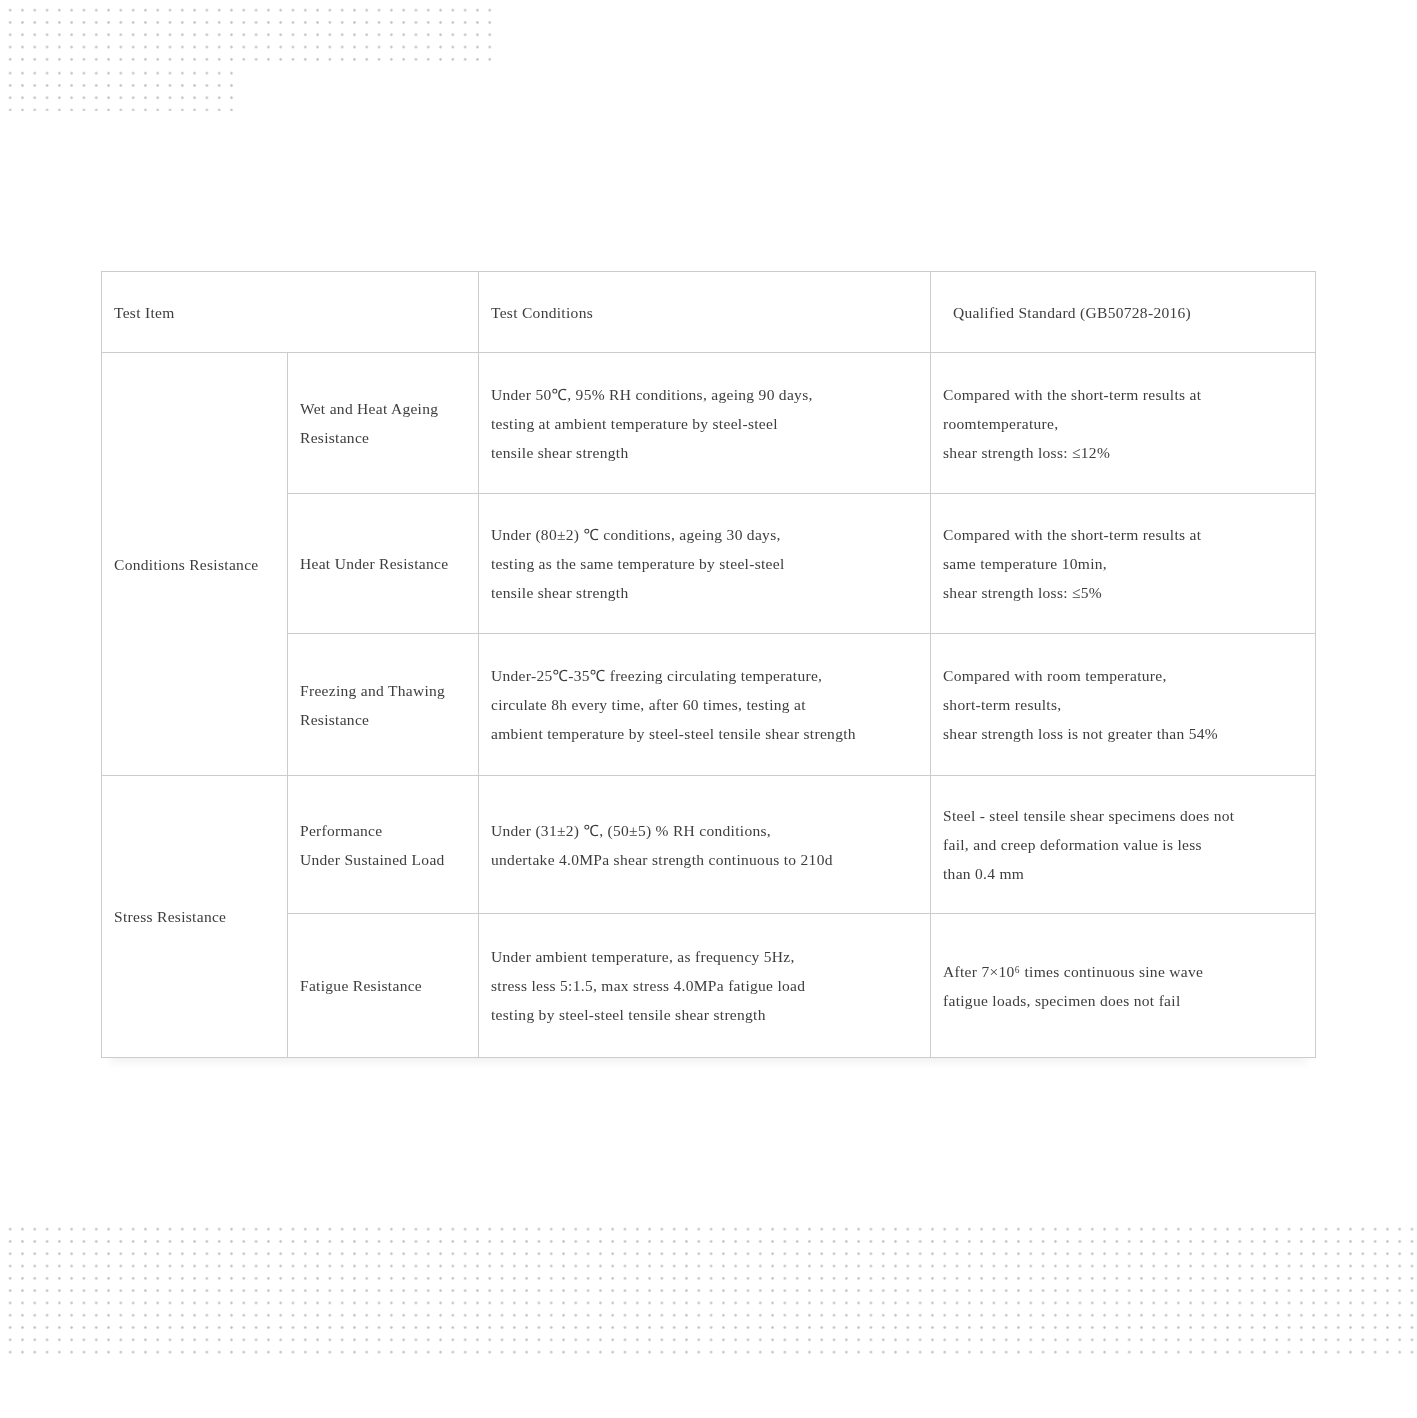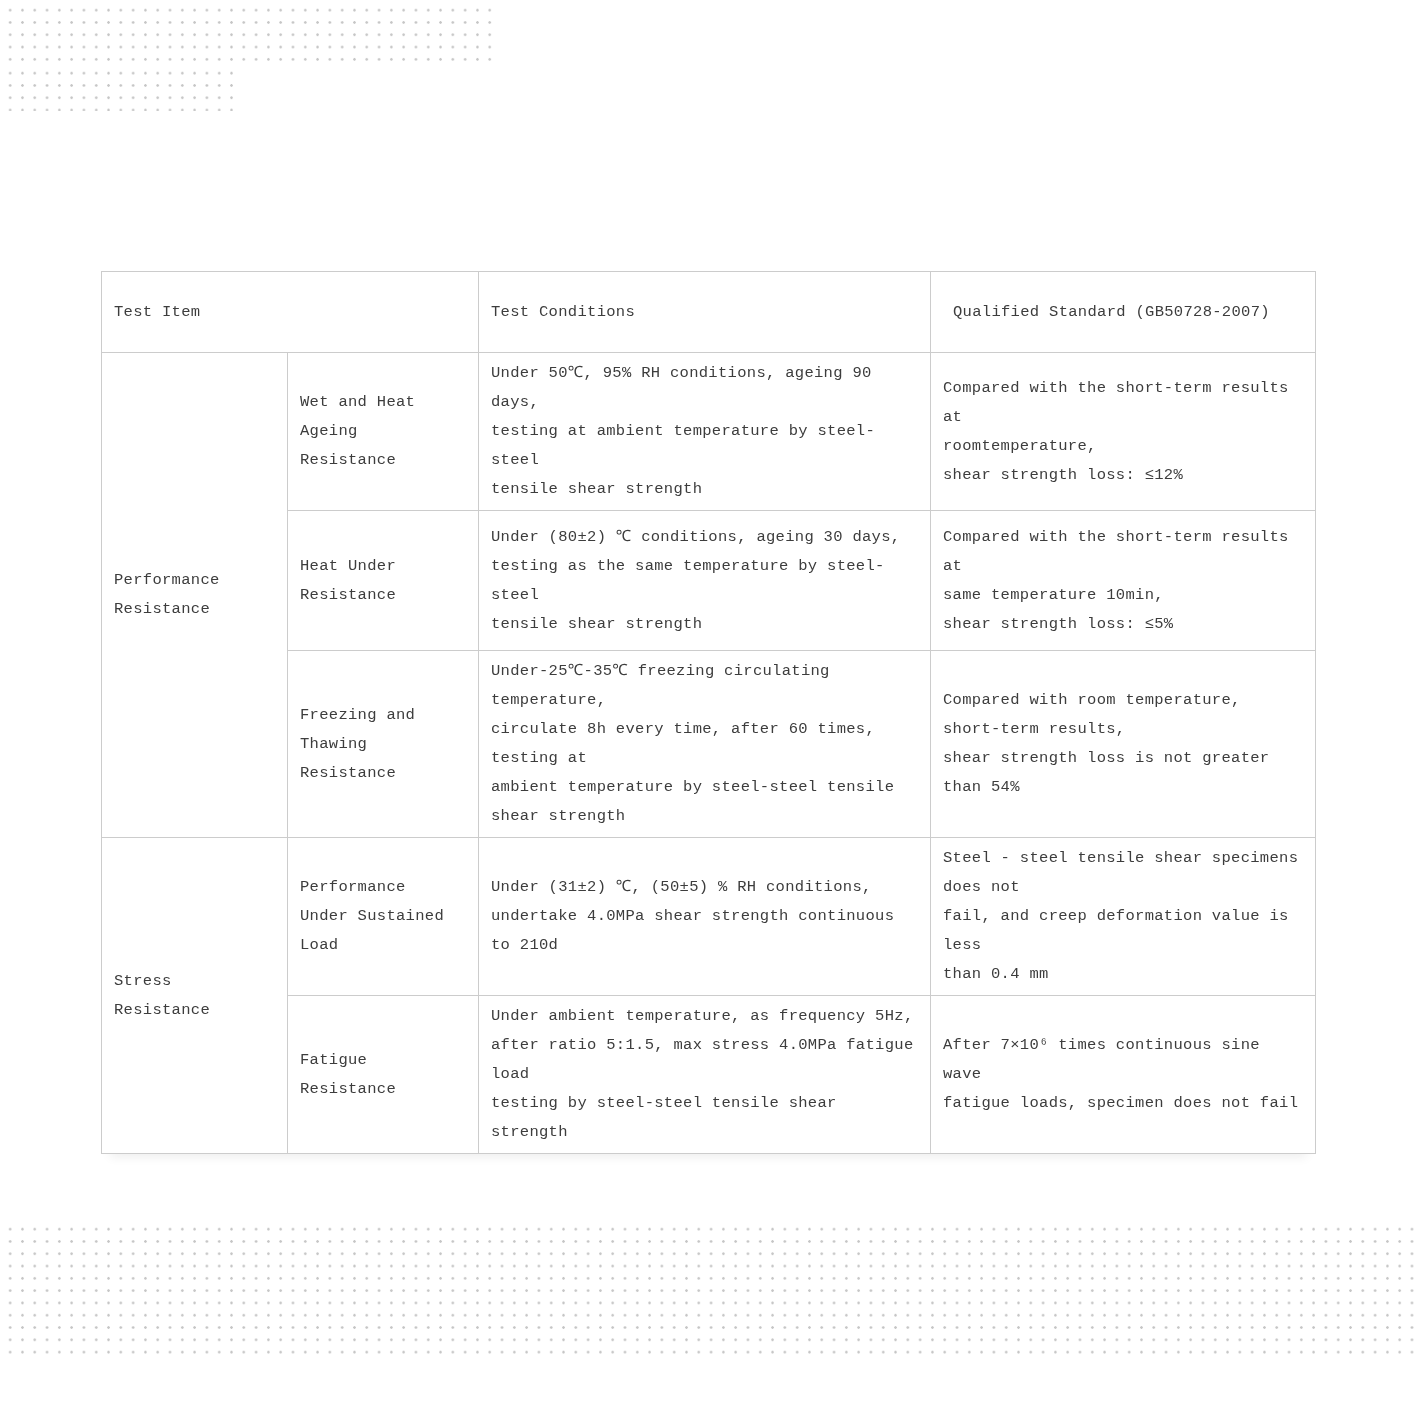--- a/index.html
+++ b/index.html
@@ -3,21 +3,21 @@
 <meta charset="utf-8">
 <style>
   * { margin: 0; padding: 0; box-sizing: border-box; }
   html, body { background: #ffffff; }
   .page {
     position: relative;
     width: 1417px;
     height: 1418px;
     background: #ffffff;
     overflow: hidden;
-    font-family: Liberation Mono, monospace;
+    font-family: Liberation Serif, serif;
     color: #3d3d3d;
   }
   .dots {
     position: absolute;
     background-image: radial-gradient(circle, #c6c6c6 1.1px, rgba(0,0,0,0) 1.45px);
     background-size: 12.3px 12.3px;
     background-position: 4px 4px;
   }
   .dots-top-a   { left: 0;  top: 0;      width: 498px;  height: 63px; }
   .dots-top-b   { left: 0;  top: 63px;   width: 233px;  height: 48px; }
@@ -68,25 +68,25 @@
       <col style="width:186px">
       <col style="width:191px">
       <col style="width:452px">
       <col style="width:385px">
     </colgroup>
 
     <tbody>
         <tr class="row-header">
       <th colspan="2">Test Item</th>
       <th>Test Conditions</th>
-      <th class="cell-standard">Qualified Standard  (GB50728-2007)</th>
+      <th class="cell-standard">Qualified Standard  (GB50728-2016)</th>
     </tr>
 
     <tr class="row-r1">
-      <td rowspan="3">Performance  Resistance</td>
+      <td rowspan="3">Conditions  Resistance</td>
       <td>Wet and Heat Ageing
 Resistance</td>
       <td>Under 50℃, 95% RH conditions, ageing 90 days,
 testing at ambient temperature by steel-steel
 tensile shear strength</td>
       <td class="cell-standard">Compared with the short-term results at
 roomtemperature,
 shear strength loss: ≤12%</td>
     </tr>
 
@@ -118,21 +118,21 @@
       <td>Under (31±2) ℃, (50±5) % RH conditions,
 undertake 4.0MPa shear strength continuous to 210d</td>
       <td class="cell-standard">Steel - steel tensile shear specimens does not
 fail, and creep deformation value is less
 than 0.4 mm</td>
     </tr>
 
     <tr class="row-r5">
       <td>Fatigue  Resistance</td>
       <td>Under ambient temperature, as frequency 5Hz,
-after ratio 5:1.5, max stress 4.0MPa fatigue load
+stress less 5:1.5, max stress 4.0MPa fatigue load
 testing by steel-steel tensile shear strength</td>
       <td class="cell-standard">After 7×10⁶ times continuous sine wave
 fatigue loads, specimen does not fail</td>
     </tr>
   </tbody>
     </table>
 
 </div>
 
 </body></html>

